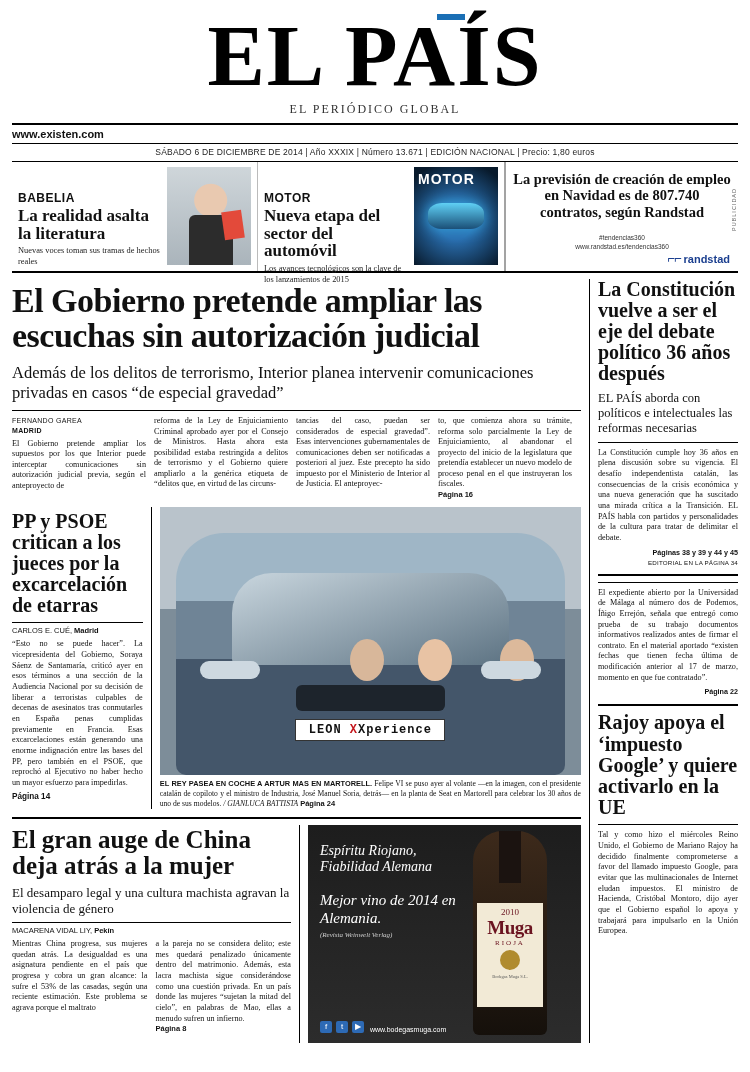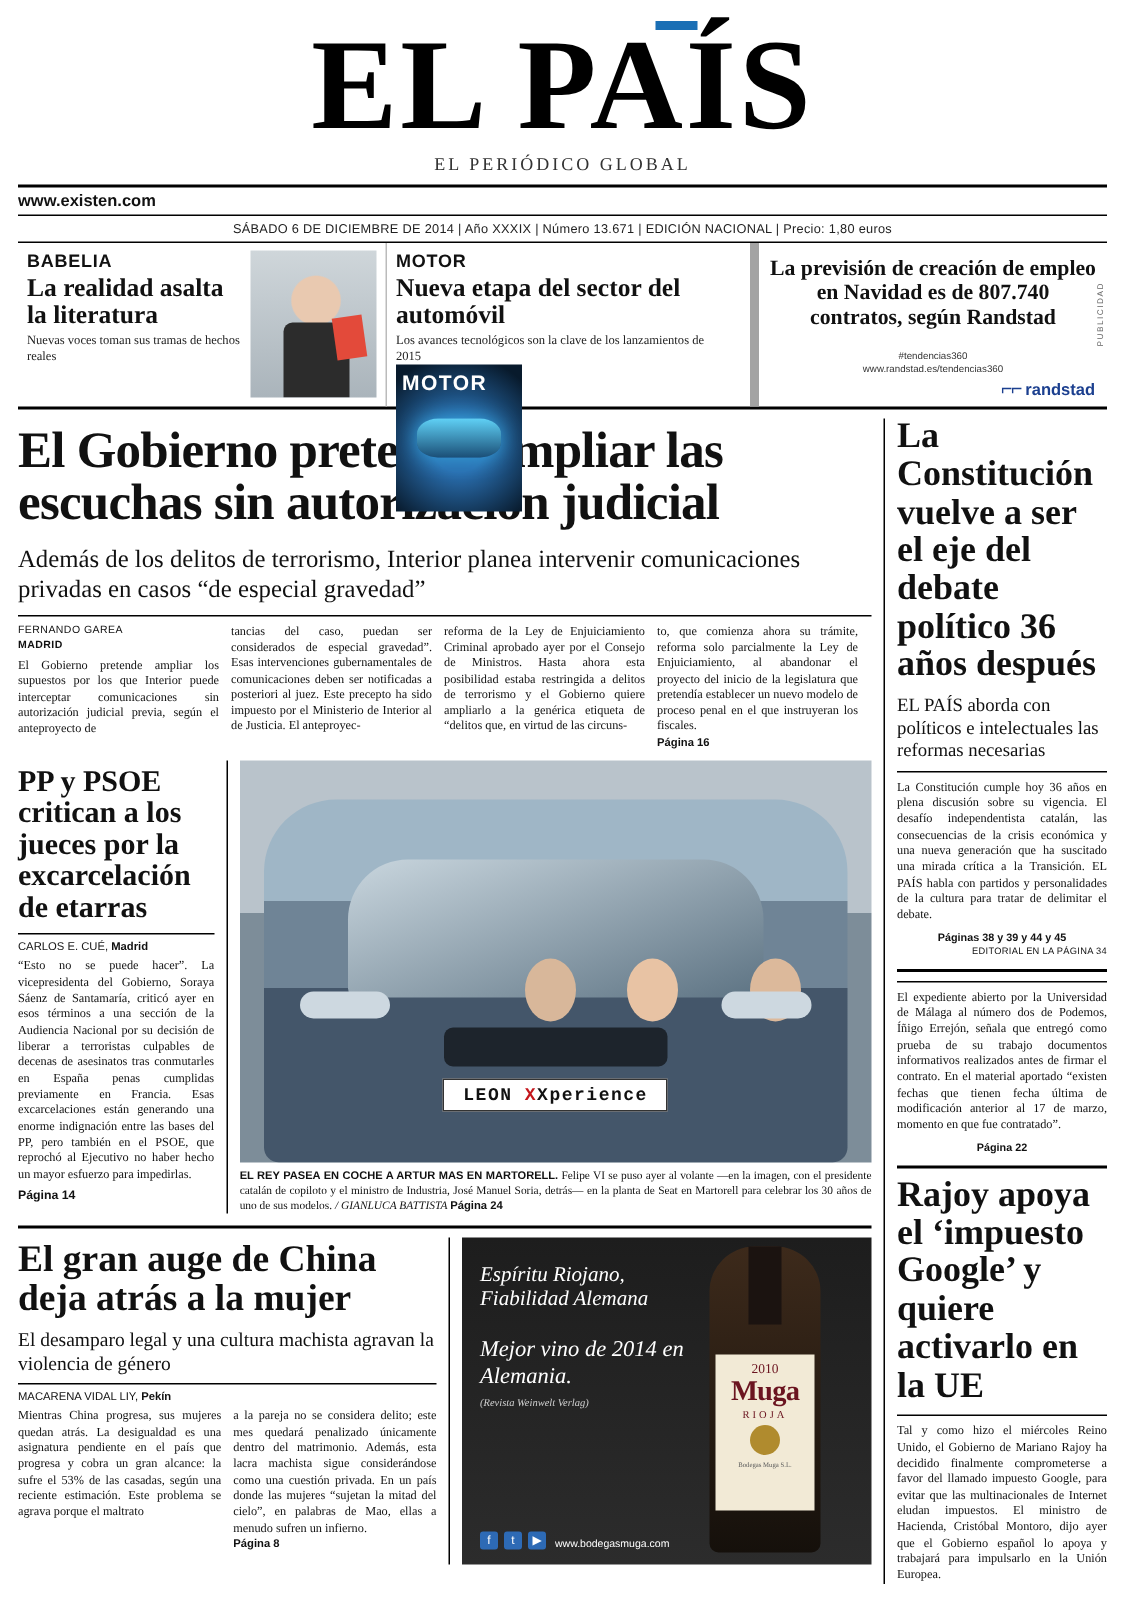--- a/index.html
+++ b/index.html
@@ -50,23 +50,23 @@
     letter-spacing:0.2px;
   }
 
   
   .promo {
     display:flex; border-top:1px solid #000; border-bottom:2px solid #000;
     height:112px;
   }
   .promo .cell { display:flex; padding:5px 6px; }
   .promo .c1 { width:246px; border-right:1px solid #bbb; }
-  .promo .c2 { width:248px; border-right:6px solid #a3a3a3;flex-direction:column; }
+  .promo .c2 { width:248px; border-right:2px solid #a3a3a3; }
   .promo .c3 { width:232px; position:relative; }
-  .promo .txt { flex:1; padding-right:6px; }
+  .promo .txt { flex:1; padding-right:6px;margin-top:24px; }
   .kicker {
     font-family:"Liberation Sans", sans-serif;
     font-weight:bold; font-size:12px; letter-spacing:0.5px;
     margin-bottom:2px;
   }
   .promo h3 {
     margin:2px 0 4px 0; font-size:17px; line-height:1.05; font-weight:bold;
   }
   .promo p {
     margin:0; font-size:8.4px; line-height:1.25; color:#222;
@@ -235,26 +235,26 @@
     position:absolute; left:4px; top:72px; right:4px; height:104px;
     background:#f2ead6; color:#6b1420; text-align:center; padding-top:4px;
   }
   .bottle .label .yr { font-size:9px; }
   .bottle .label .nm { font-size:19px; font-weight:bold; letter-spacing:-0.5px; }
   .bottle .label .rj { font-size:7px; letter-spacing:2px; }
   .bottle .label .seal { margin:3px auto 0; width:20px; height:20px; border-radius:50%; background:#b08b2e; }
   .bottle .label .ft { font-size:4.5px; margin-top:4px; color:#5a5a5a; }
 
   
-  .rail h2 { margin:0 0 6px 0; font-size:24px; line-height:1.06; font-weight:bold; }
+  .rail h2 { margin:0 0 6px 0; font-size:20px; line-height:1.06; font-weight:bold; }
   .rail h3 { margin:0 0 6px 0; font-size:12.5px; line-height:1.2; font-weight:normal; }
   .rail p { margin:0; font-size:8.2px; line-height:1.3; text-align:justify; }
   .rail .sep { border-top:2px solid #000; margin:8px 0 6px 0; }
   .rail .sepline { border-top:1px solid #000; margin:6px 0 5px 0; }
-  .rail .refs { font-family:"Liberation Sans", sans-serif; font-weight:bold; font-size:7.2px; text-align:center; margin-top:4px;}
+  .rail .refs { font-family:"Liberation Sans", sans-serif; font-weight:bold; font-size:7.2px; text-align:right; margin-top:4px;}
   .rail .refsmall { font-family:"Liberation Sans", sans-serif; font-size:6.2px; text-align:right; margin-top:2px; letter-spacing:0.2px;}
 </style>
 </head>
 <body>
 
 <div class="page">
 
   <div class="masthead">
     <div class="tilde-bar"></div>
     <div class="logo">
@@ -317,24 +317,24 @@
 
       <div class="cols4">
         <div class="col">
           <div class="byline">
             <div>FERNANDO GAREA</div>
             <b>Madrid</b>
           </div>
           <p>El Gobierno pretende ampliar los supuestos por los que Interior puede interceptar comunicaciones sin autorización judicial previa, según el anteproyecto de</p>
         </div>
         <div class="col">
+          <p>reforma de la Ley de Enjuiciamiento Criminal aprobado ayer por el Consejo de Ministros. Hasta ahora esta posibilidad estaba restringida a delitos de terrorismo y el Gobierno quiere ampliarlo a la genérica etiqueta de “delitos que, en virtud de las circuns-</p>
+        </div>
+        <div class="col">
           <p>tancias del caso, puedan ser considerados de especial gravedad”. Esas intervenciones gubernamentales de comunicaciones deben ser notificadas a posteriori al juez. Este precepto ha sido impuesto por el Ministerio de Interior al de Justicia. El anteproyec-</p>
-        </div>
-        <div class="col">
-          <p>reforma de la Ley de Enjuiciamiento Criminal aprobado ayer por el Consejo de Ministros. Hasta ahora esta posibilidad estaba restringida a delitos de terrorismo y el Gobierno quiere ampliarlo a la genérica etiqueta de “delitos que, en virtud de las circuns-</p>
         </div>
         <div class="col">
           <p>to, que comienza ahora su trámite, reforma solo parcialmente la Ley de Enjuiciamiento, al abandonar el proyecto del inicio de la legislatura que pretendía establecer un nuevo modelo de proceso penal en el que instruyeran los fiscales.</p>
           <p class="pagref">Página 16</p>
         </div>
       </div>
 
       <div class="block2">
         <div class="colA">
           <h2>PP y PSOE critican a los jueces por la excarcelación de etarras</h2>

